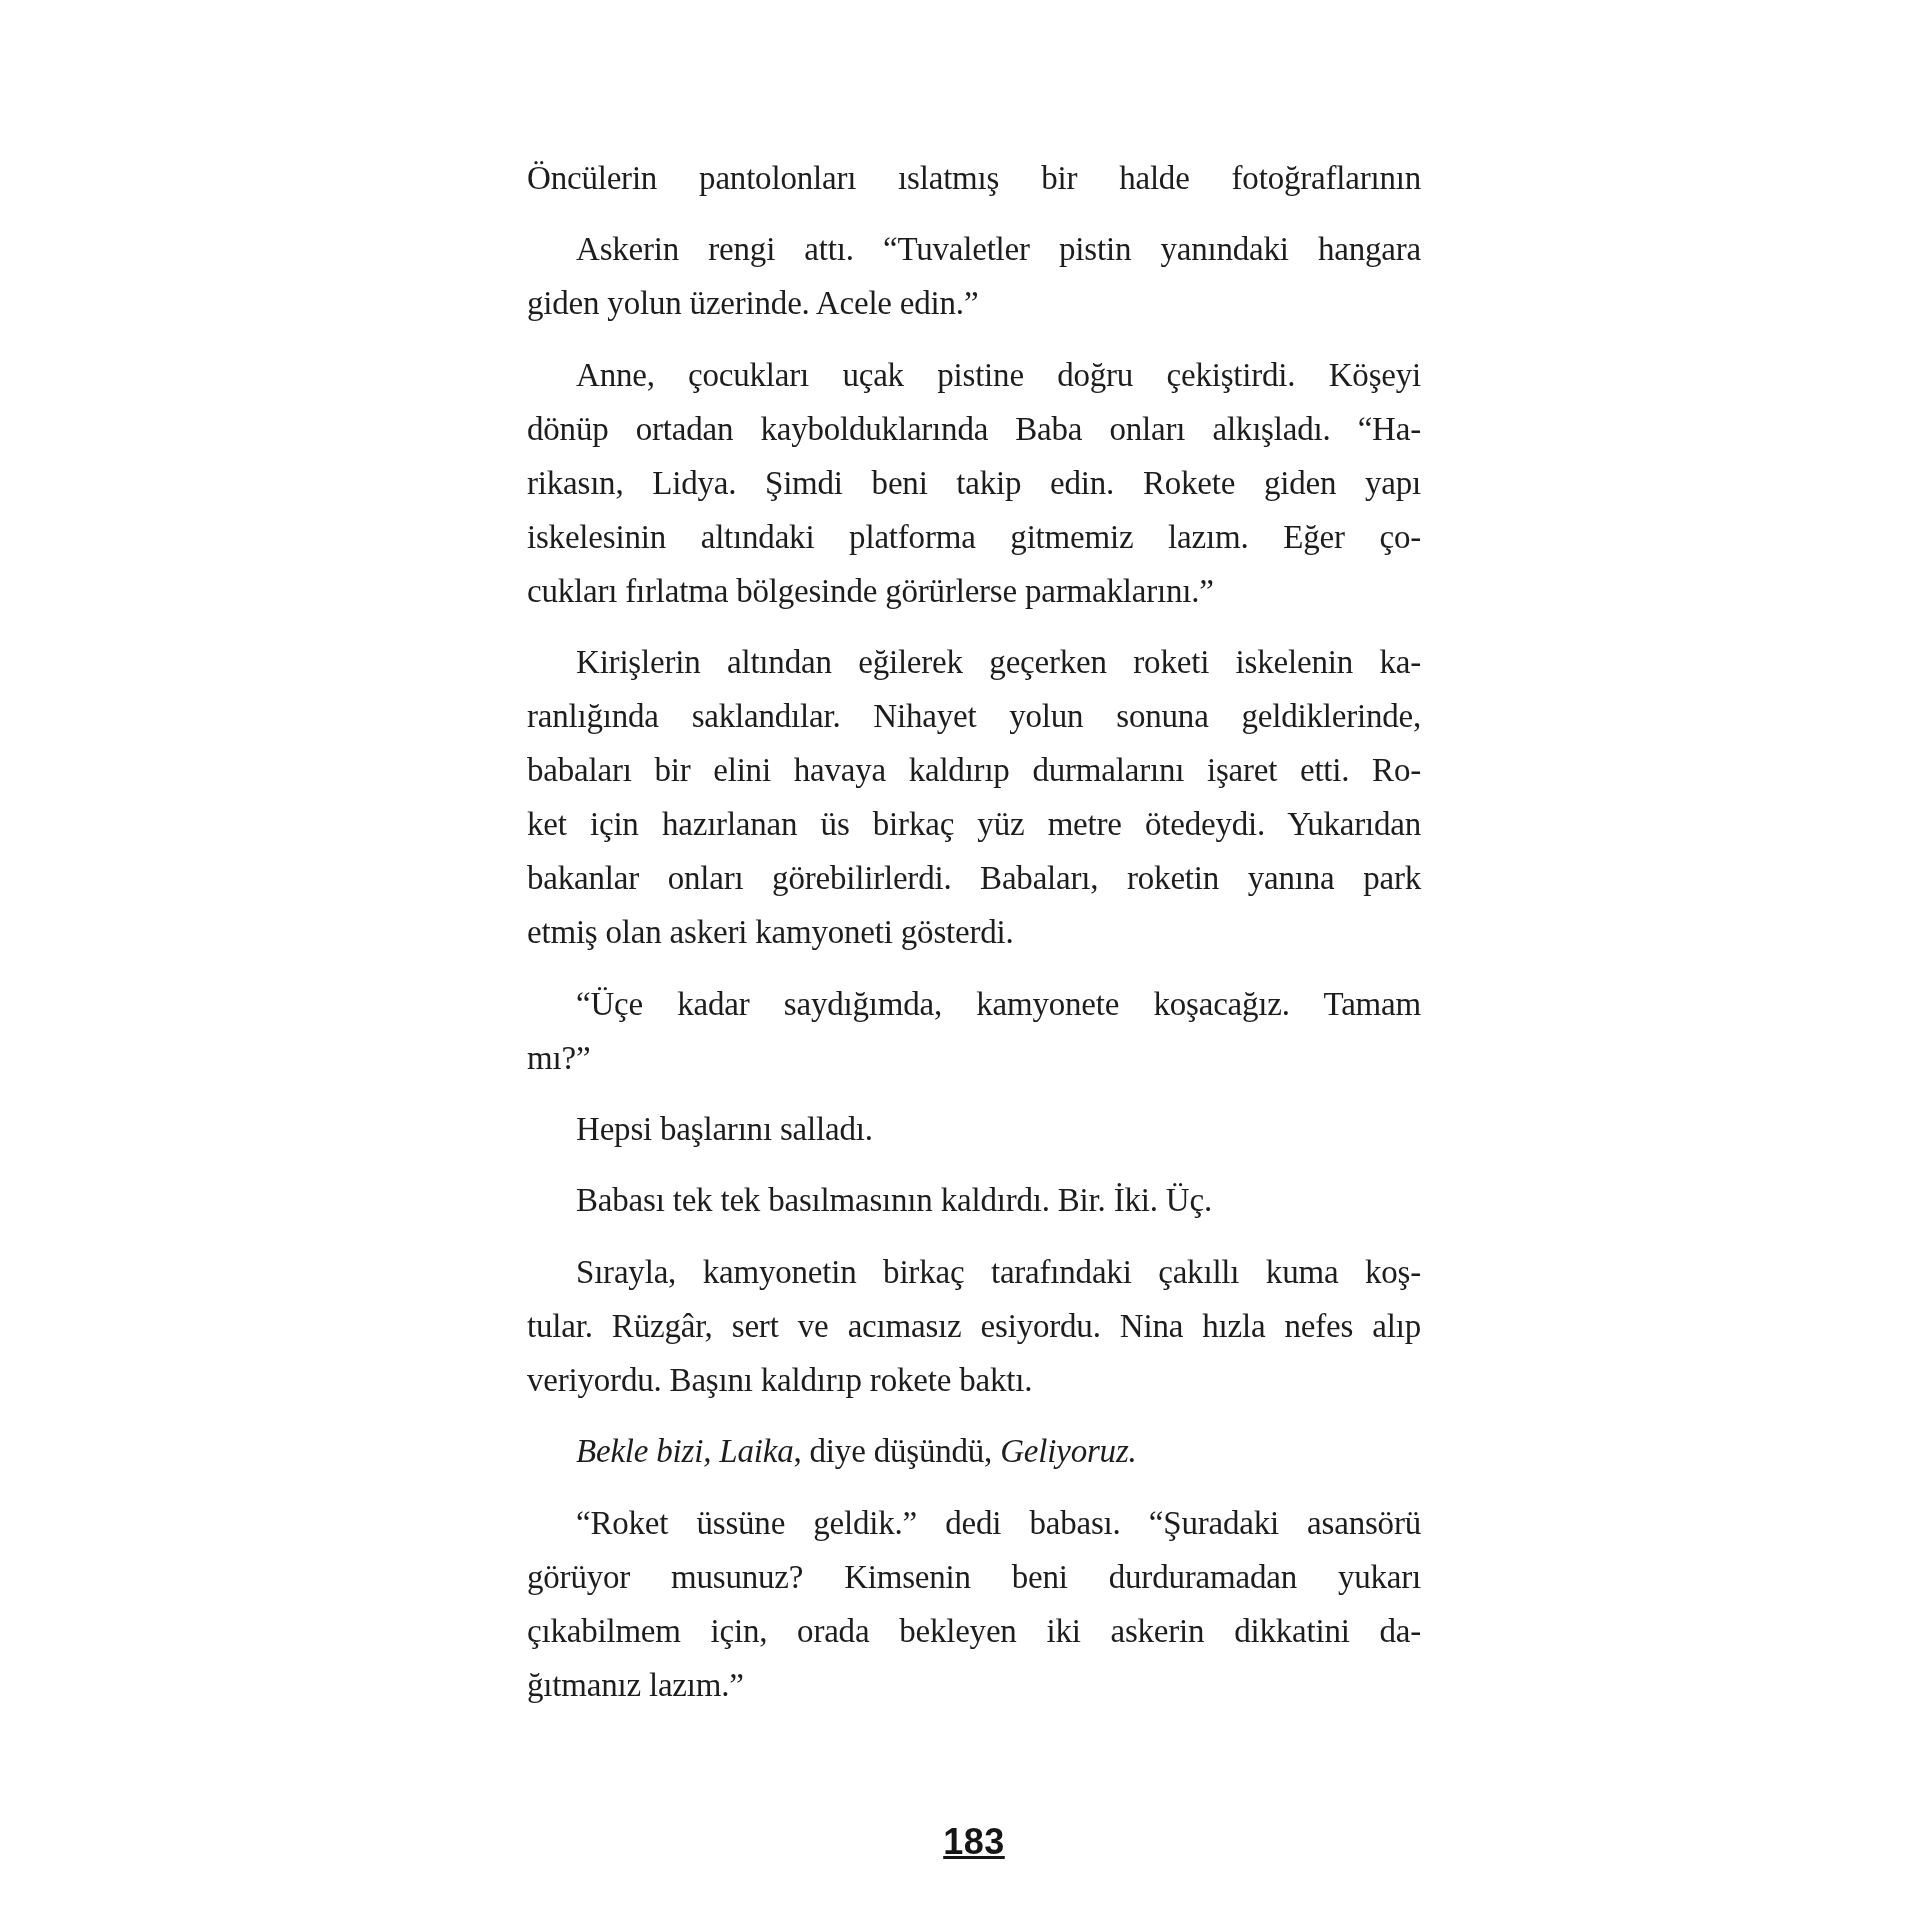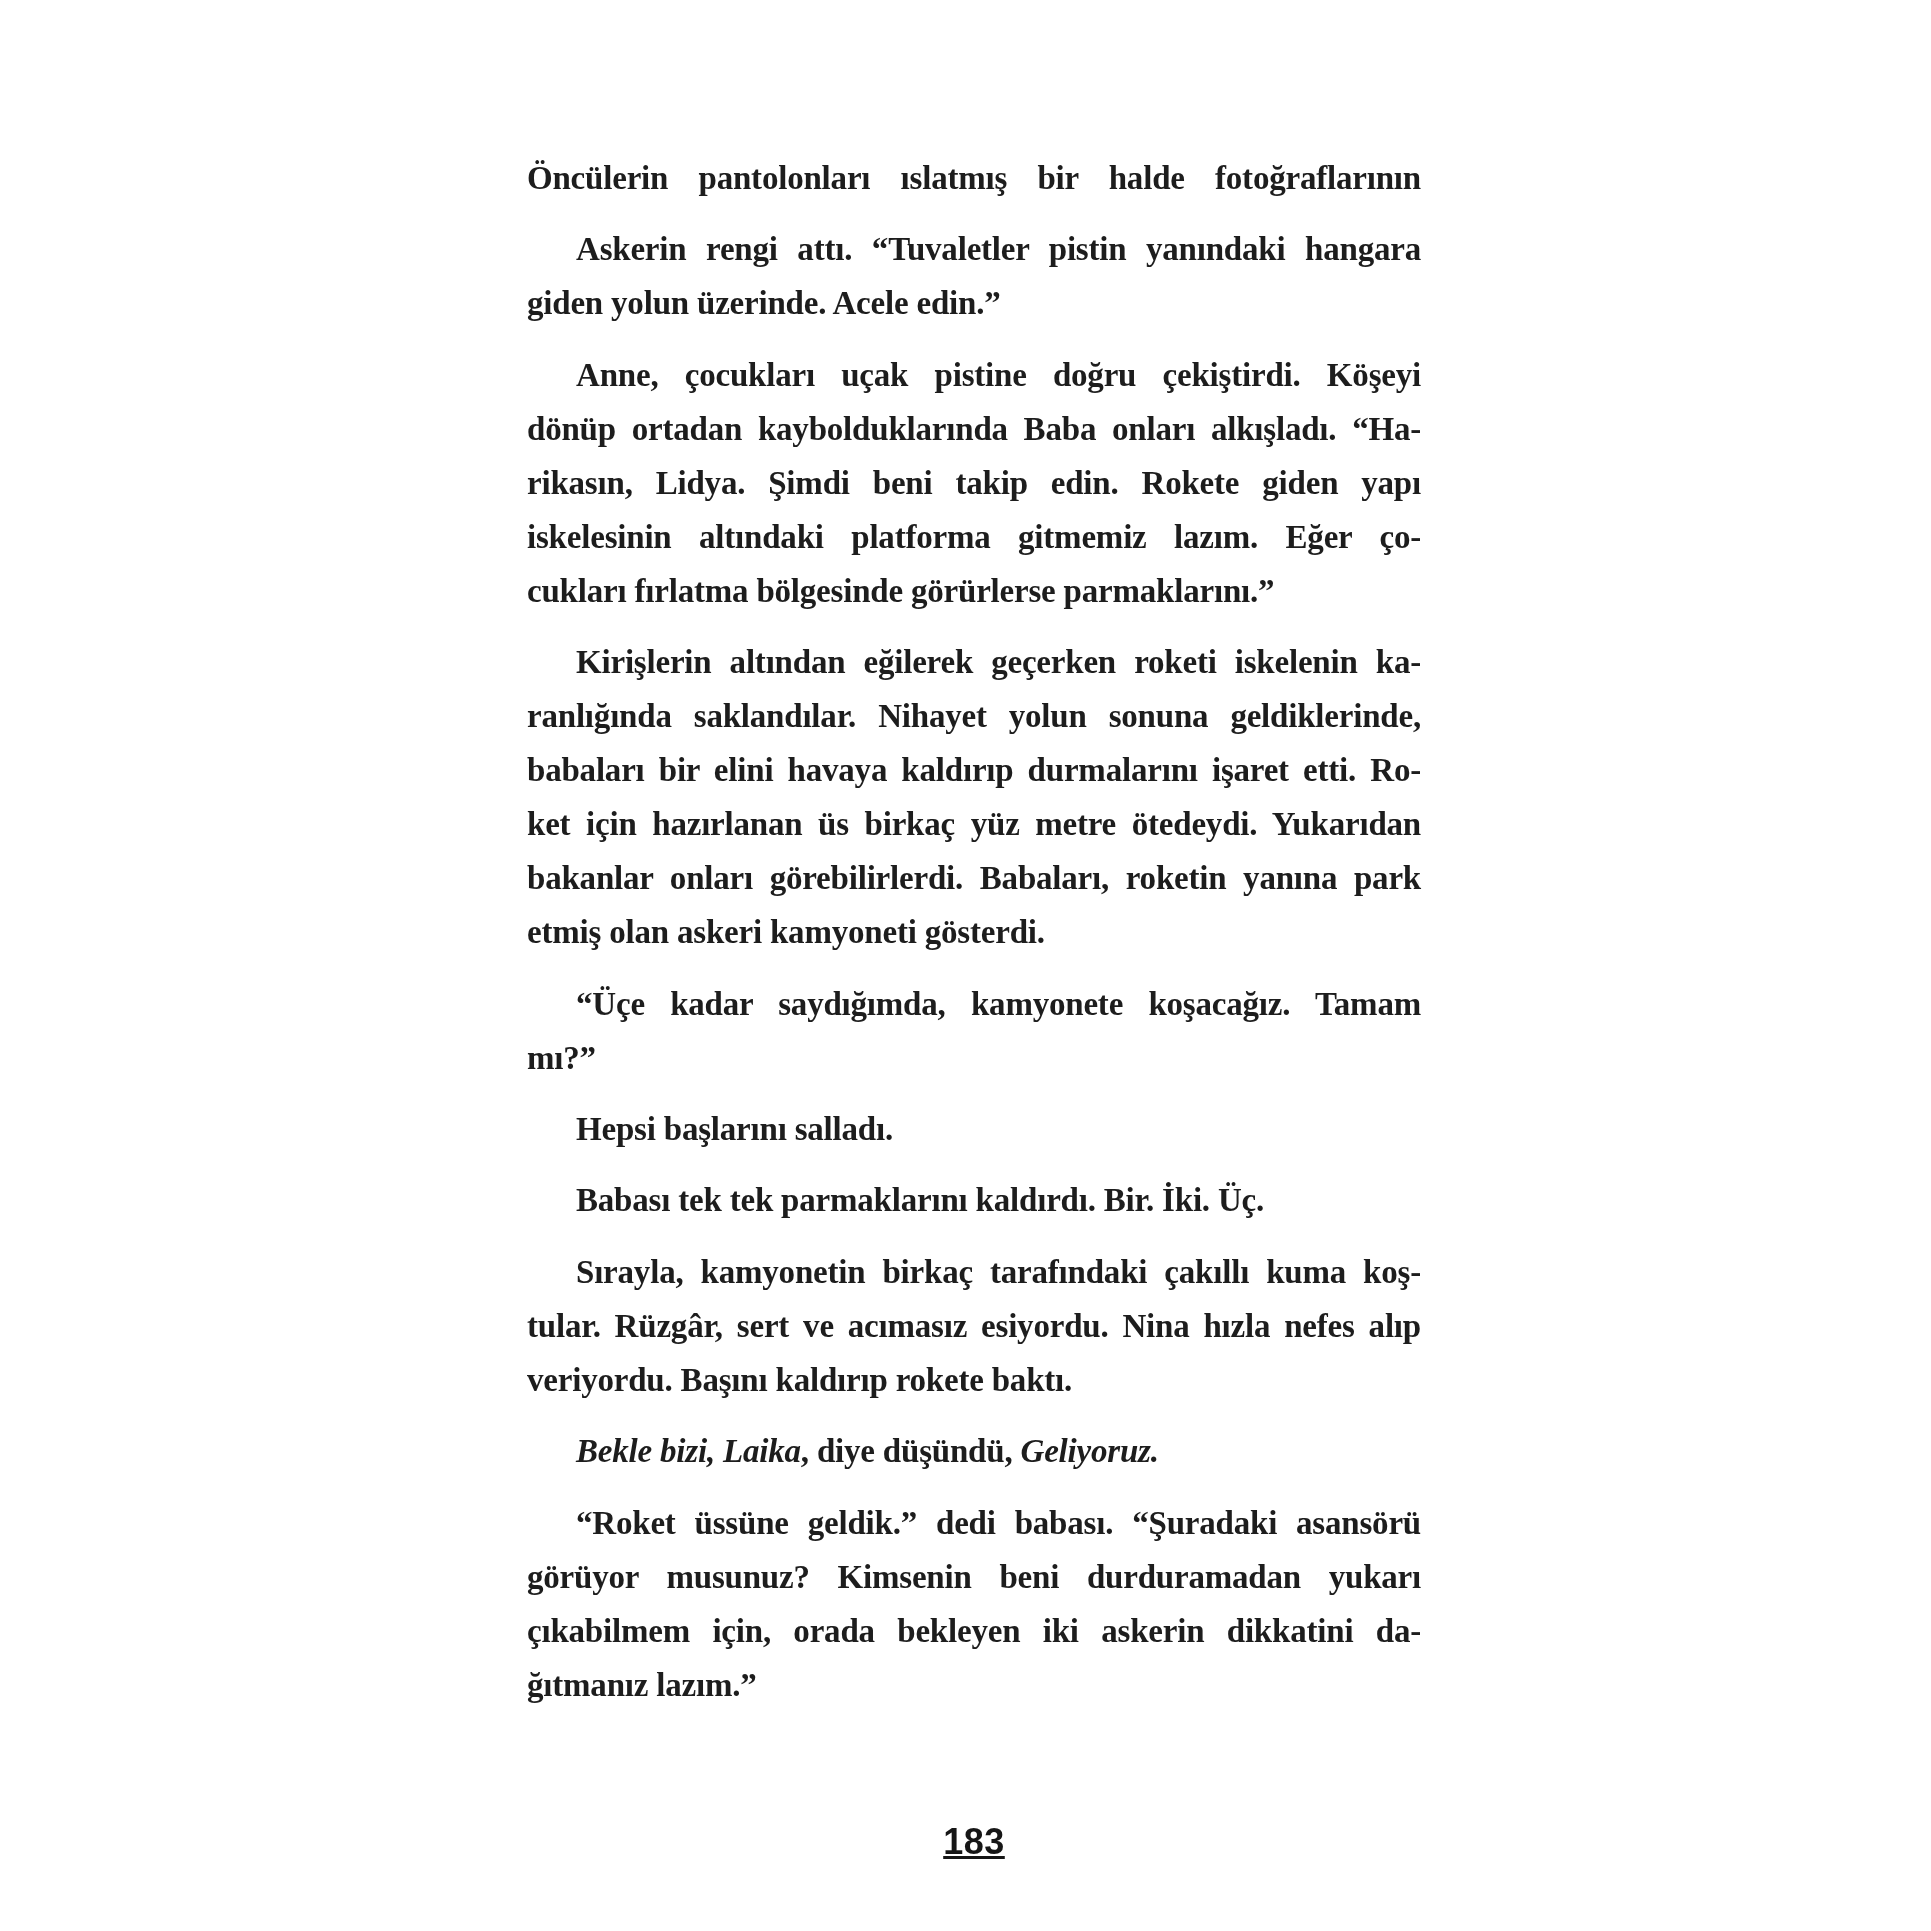--- a/index.html
+++ b/index.html
@@ -27,21 +27,20 @@
   }
   .para {
     margin: 0 0 17.4px 0;
     padding: 0;
   }
   .para:last-child { margin-bottom: 0; }
   .para.indent .line:first-child { text-indent: 49px; }
   .line {
     display: block;
     text-align: justify;
-    font-weight: bold;
   }
   .line.just {
     text-align-last: justify;
   }
   .line em { font-style: italic; }
   .page-number {
     position: absolute;
     left: 527px;
     top: 1821px;
     width: 894px;
@@ -82,21 +81,21 @@
         <span class="line"><span>etmiş olan askeri kamyoneti gösterdi.</span></span>
       </p>
       <p class="para indent">
         <span class="line just"><span>“Üçe kadar saydığımda, kamyonete koşacağız. Tamam</span></span>
         <span class="line"><span>mı?”</span></span>
       </p>
       <p class="para indent">
         <span class="line"><span>Hepsi başlarını salladı.</span></span>
       </p>
       <p class="para indent">
-        <span class="line"><span>Babası tek tek parmaklarını kaldırdı. Bir. İki. Üç.</span></span>
+        <span class="line"><span>Babası tek tek basılmasının kaldırdı. Bir. İki. Üç.</span></span>
       </p>
       <p class="para indent">
         <span class="line just"><span>Sırayla, kamyonetin birkaç tarafındaki çakıllı kuma koş-</span></span>
         <span class="line just"><span>tular. Rüzgâr, sert ve acımasız esiyordu. Nina hızla nefes alıp</span></span>
         <span class="line"><span>veriyordu. Başını kaldırıp rokete baktı.</span></span>
       </p>
       <p class="para indent">
         <span class="line"><em>Bekle bizi, Laika</em><span>, diye düşündü, </span><em>Geliyoruz.</em></span>
       </p>
       <p class="para indent">

